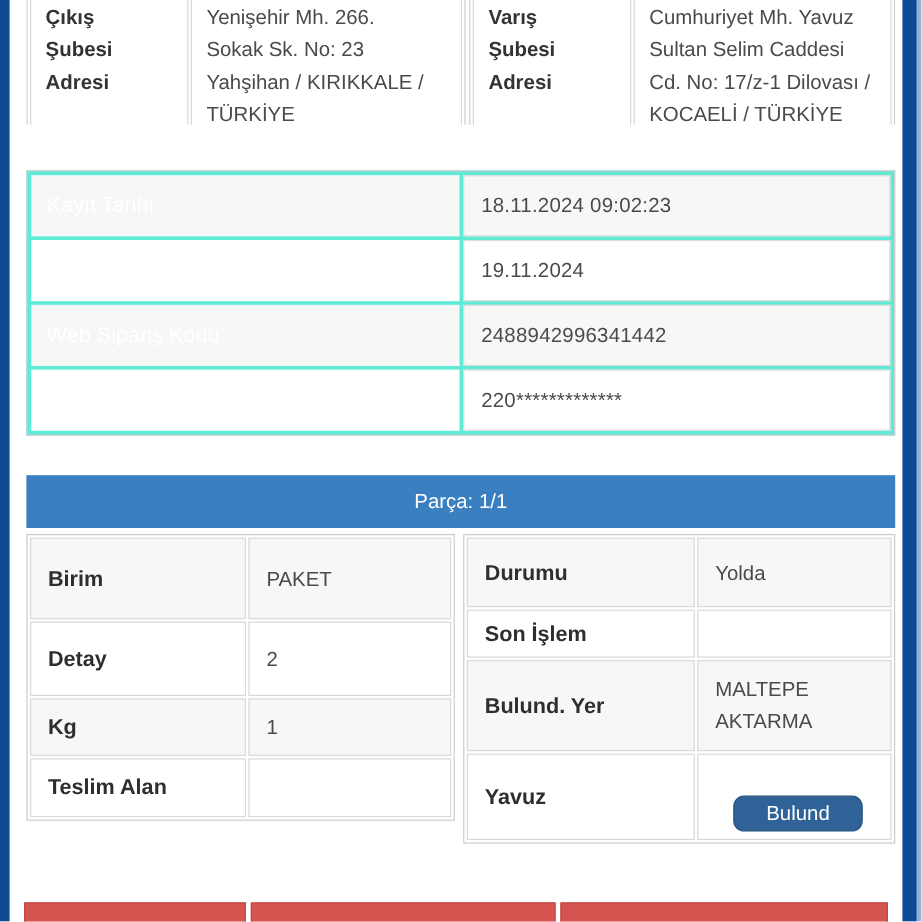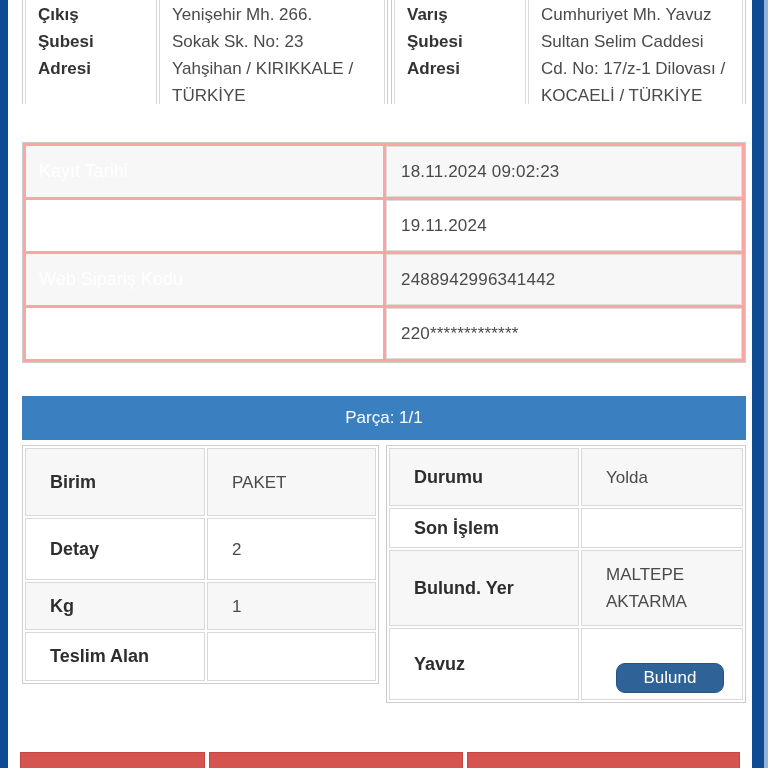--- a/index.html
+++ b/index.html
@@ -22,35 +22,35 @@
   .addr-table-right{flex:1;}
   .addr-table td{
     border:1px solid #d9d9d9;vertical-align:top;
     padding:7px 10px 7px 12px;font-size:17px;line-height:27px;
     white-space:pre-line;background:#fff;
   }
   td.addr-label{width:108px;font-weight:bold;color:#333333;}
   td.addr-value{color:#4a4a4a;}
 
   
-  .info-table{position:absolute;top:142px;left:22px;width:724px;border:1px solid #cccccc;border-spacing:3px;background:#fca5a5;}
+  .info-table{position:absolute;top:142px;left:22px;width:724px;border:1px solid #cccccc;border-spacing:3px;background:#5eead4;}
   .info-table td{box-sizing:border-box;height:51px;vertical-align:middle;}
   td.info-label{width:357px;background:#3a7fc0;color:#ffffff;font-size:18px;padding-left:13px;}
   td.info-value{border:1px solid #dcdcdc;color:#4a4a4a;font-size:17px;padding-left:14px;letter-spacing:.2px;}
   tr.striped-odd td.info-value{background:#f7f7f7;}
   tr.striped-even td.info-value{background:#ffffff;}
 
   
   .parca-section{position:absolute;top:396px;left:22px;width:724px;}
   .parca-header{height:44px;background:#3a7fc0;color:#ffffff;font-size:17px;
     display:flex;align-items:center;justify-content:center;text-align:right;}
   .parca-tables{display:flex;gap:7px;margin-top:5px;align-items:flex-start;}
   .parca-table-left{width:357px;}
   .parca-table-right{flex:1;}
-  .parca-tables td{box-sizing:border-box;border:1px solid #d9d9d9;vertical-align:middle;padding:6px 8px 6px 24px;}
+  .parca-tables td{box-sizing:border-box;border:1px solid #d9d9d9;vertical-align:middle;padding:6px 8px 6px 14px;}
   td.p-label{font-weight:bold;color:#2e2e2e;font-size:18px;}
   td.p-value{color:#4a4a4a;font-size:17px;line-height:27px;white-space:pre-line;}
   .parca-table-left td.p-label{width:180px;}
   .parca-table-right td.p-label{width:190px;}
   tr.striped-odd td{background:#f7f7f7;}
   tr.striped-even td{background:#ffffff;}
   tr.lrow-0 td{height:68px;} tr.lrow-1 td{height:62px;} tr.lrow-2 td{height:48px;} tr.lrow-3 td{height:49px;}
   tr.rrow-0 td{height:58px;} tr.rrow-1 td{height:40px;} tr.rrow-2 td{height:76px;} tr.rrow-3 td{height:72px;}
   td.p-button-cell{text-align:center;}
   .getir-btn{

